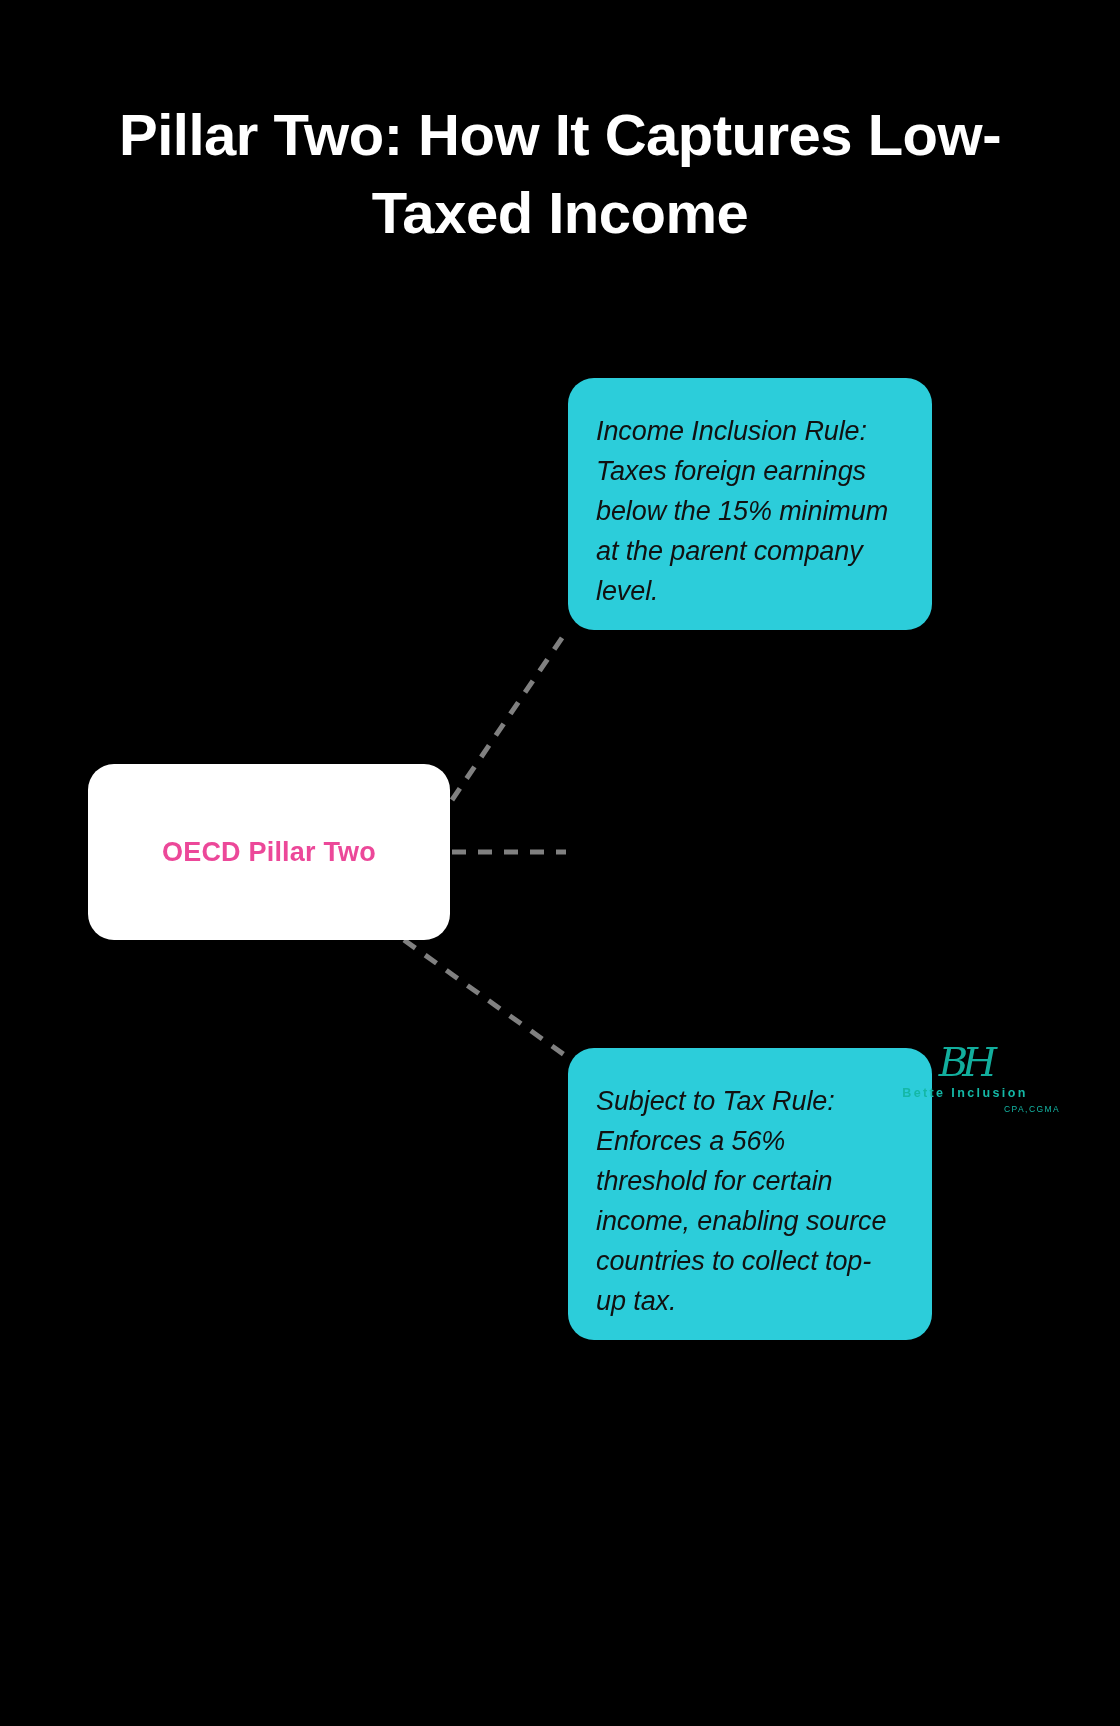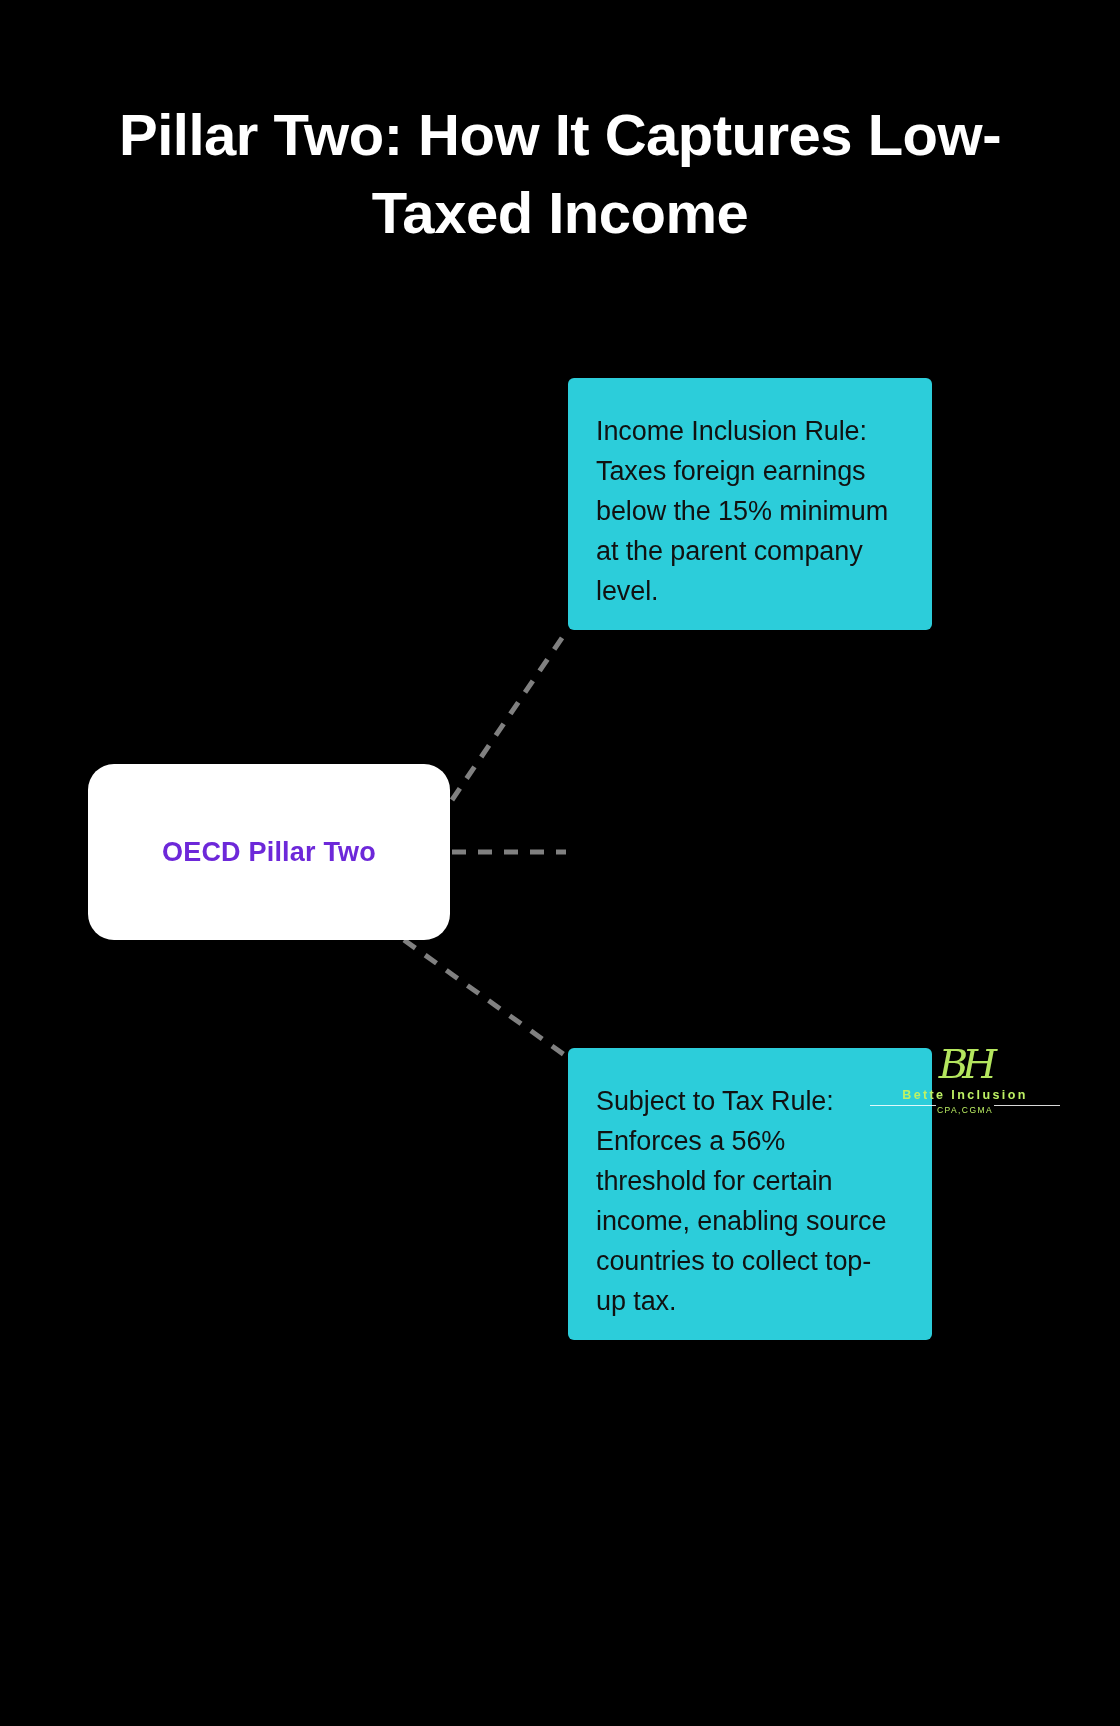--- a/index.html
+++ b/index.html
@@ -50,76 +50,78 @@
     top: 764px;
     width: 362px;
     height: 176px;
     background: #ffffff;
     border-radius: 26px;
     display: flex;
     align-items: center;
     justify-content: center;
   }
   .root-node .root-label {
-    color: #6d28d9;
+    color: #ec4899;
     font-size: 27px;
     font-weight: bold;
     text-align: center;
     letter-spacing: 0.2px;
   }
 
   
   .branch-node {
     position: absolute;
     left: 568px;
     width: 364px;
     background: #2ccdda;
-    border-radius: 6px;
+    border-radius: 26px;
     padding: 34px 32px 30px 28px;
+    font-style: italic;
   }
   .branch-node .branch-text {
     color: #111111;
     font-size: 27px;
     line-height: 1.48;
     letter-spacing: -0.1px;
   }
 
   #branch-0 { top: 378px; height: 252px; }
   #branch-1 { top: 692px; height: 288px; }
   #branch-2 { top: 1048px; height: 292px; }
 
   
   .logo {
     position: absolute;
     right: 60px;
     bottom: 178px;
     width: 190px;
     text-align: center;
-    color: #bef264;
+    color: #14b8a6;
   }
   .logo-mark {
     font-family: "DejaVu Serif", serif;
     font-style: italic;
     font-size: 40px;
     line-height: 1;
     letter-spacing: -6px;
     opacity: 0.95;
     margin-bottom: 4px;
   }
   .logo-name {
     font-size: 12.5px;
     font-weight: bold;
     letter-spacing: 2.4px;
     margin-bottom: 3px;
   }
   .logo-sub-wrap {
     display: flex;
-    align-items: flex-start;
+    align-items: flex-end;
     justify-content: center;
     gap: 1px;
+    flex-direction: column;
   }
   .logo-rule {
     flex: 1;
     height: 1px;
     background: #ffffff;
     opacity: 0.85;
   }
   .logo-sub {
     font-size: 8.5px;
     letter-spacing: 1.4px;

